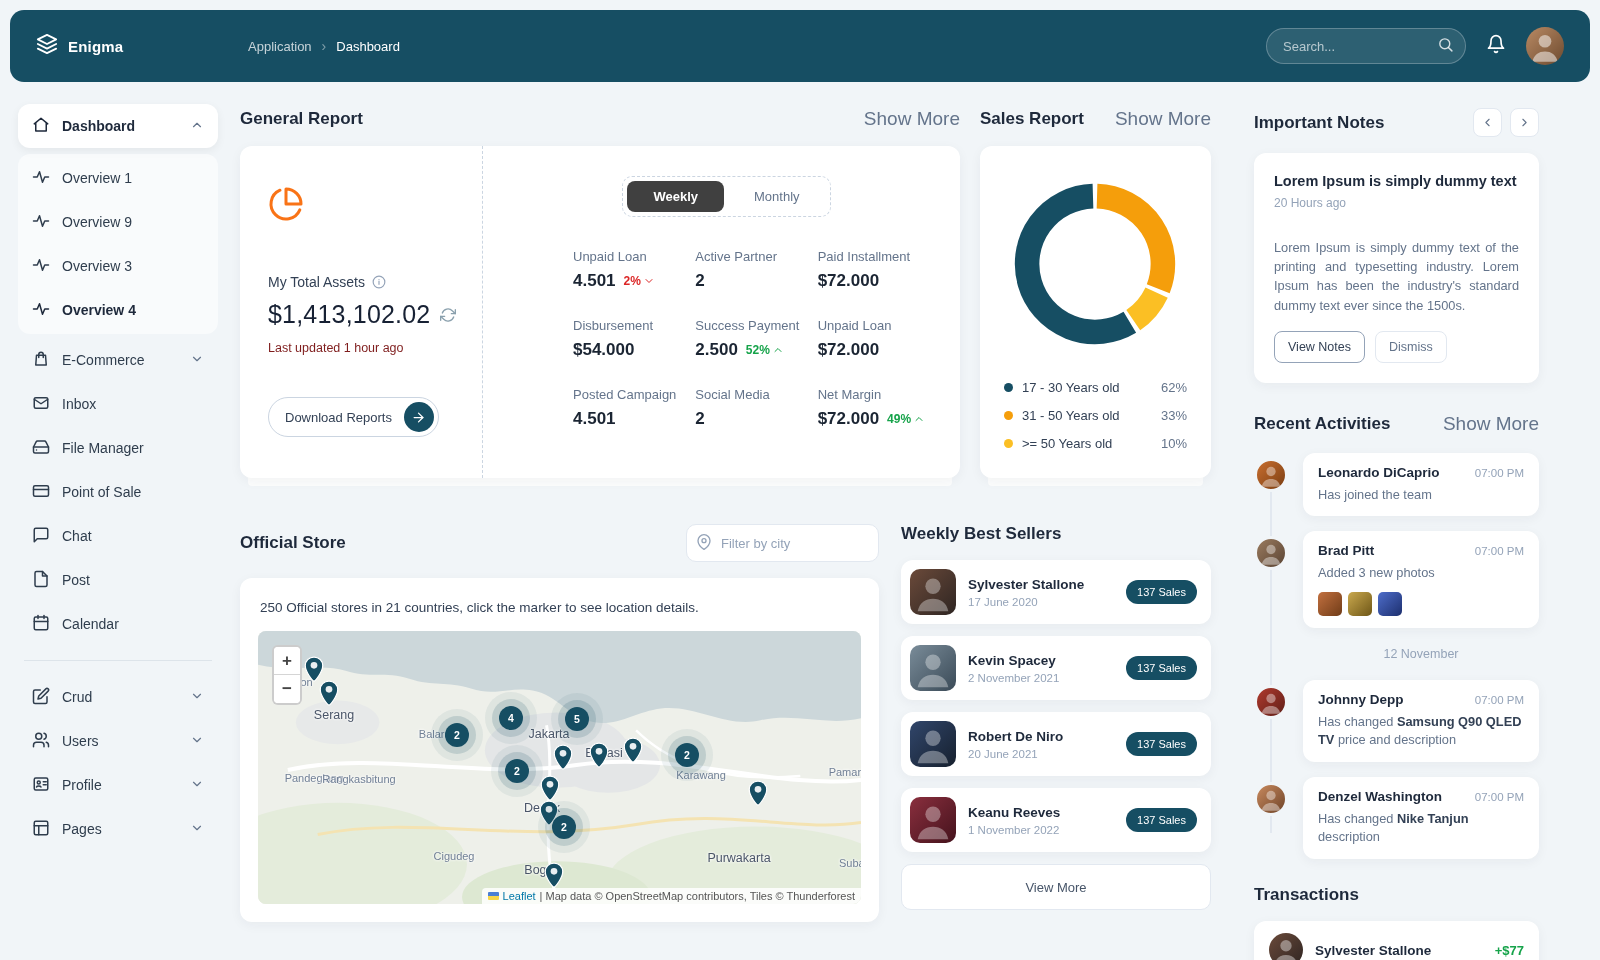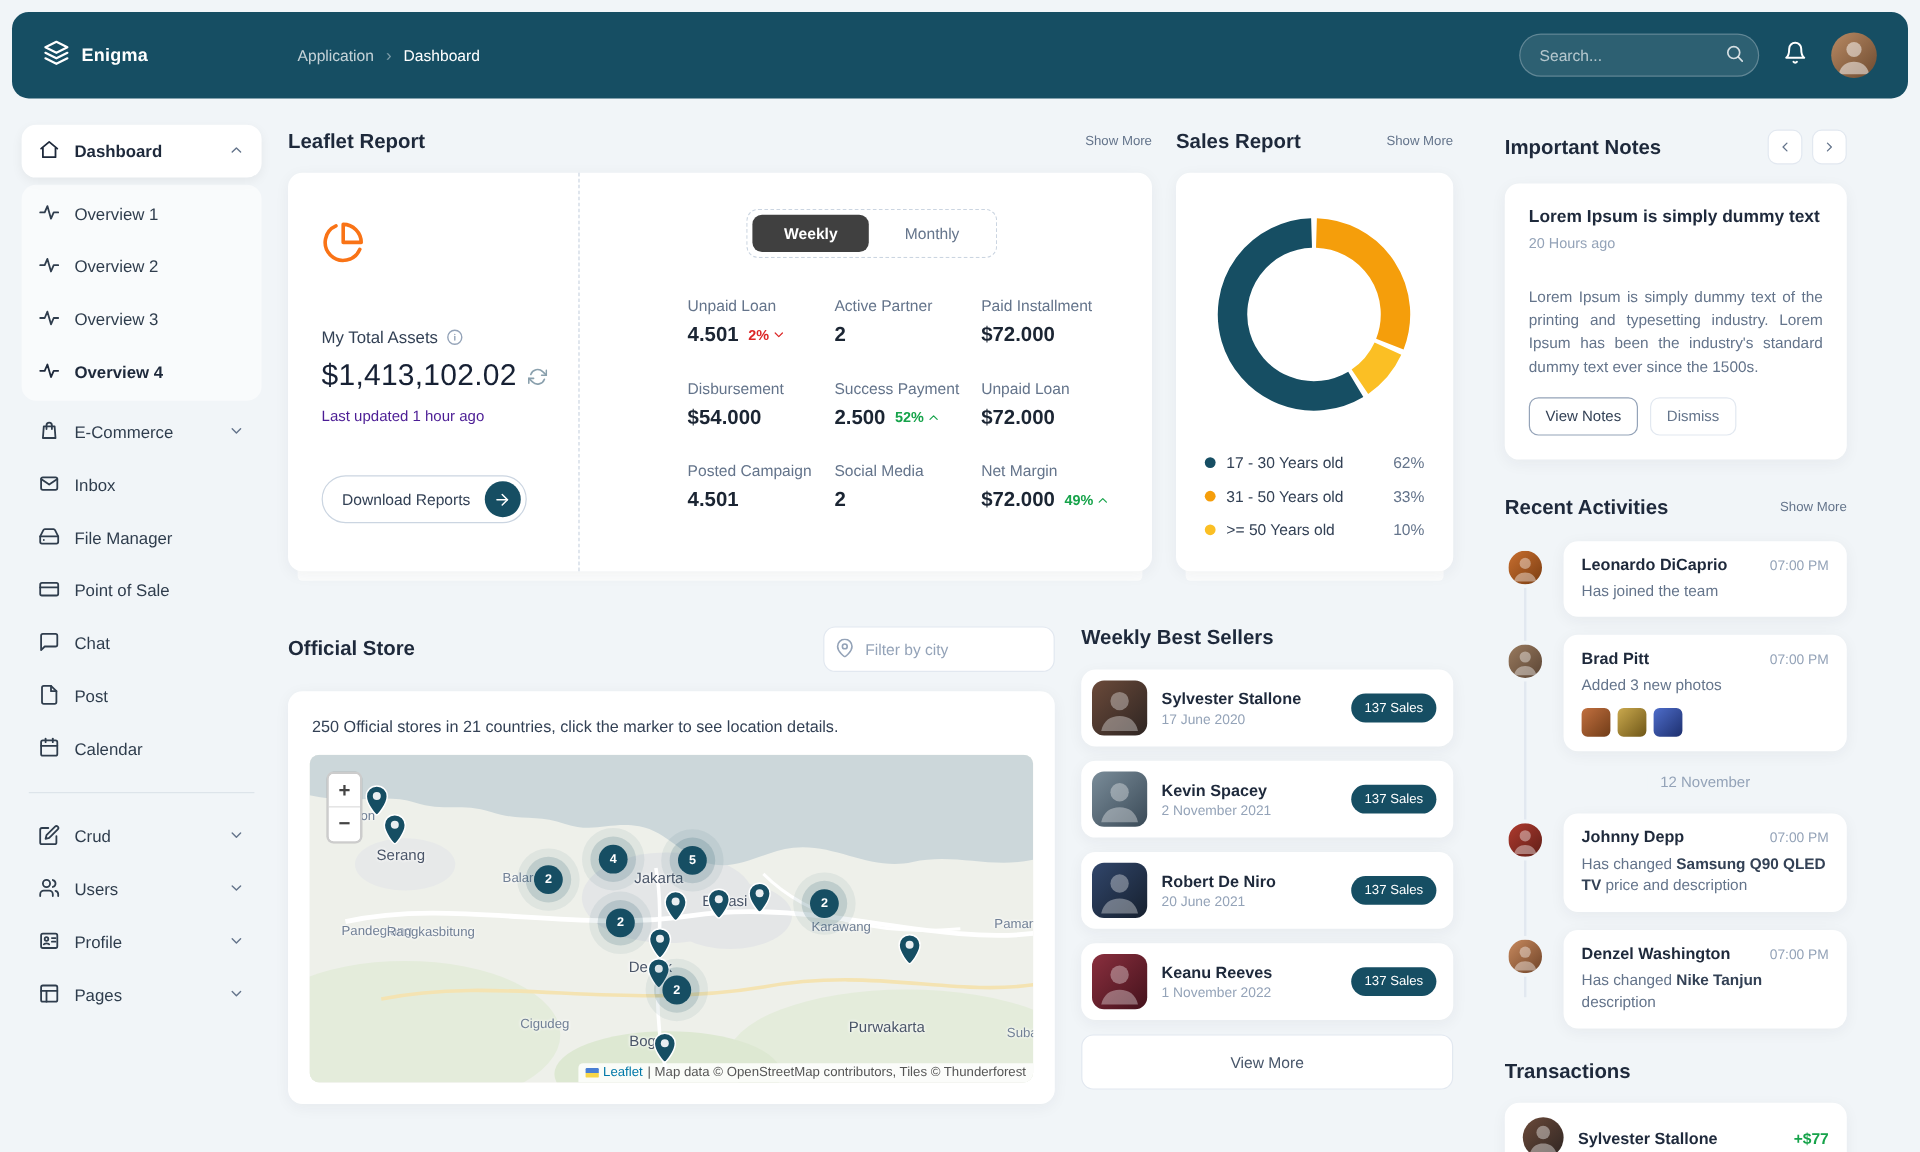--- a/index.html
+++ b/index.html
@@ -39,38 +39,38 @@
   .side-item .lbl { flex:1; }
   .side-item .chev { color:#64748b; }
   .side-item.active-top { background:#fff; box-shadow:0 3px 10px rgba(0,0,0,.06); font-weight:600; color:#1e293b; }
   .submenu { background:rgba(255,255,255,.55); border-radius:12px; margin:6px 0 4px; padding:2px 0; }
   .side-item.bold { font-weight:700; color:#1e293b; }
   .side-divider { height:1px; background:#dde4ea; margin:14px 6px; }
 
   
   .sec-head { display:flex; align-items:center; justify-content:space-between; margin-bottom:16px; }
   .sec-title { font-size:17px; font-weight:600; color:#1e293b; }
-  .showmore { font-size:11px; color:#64748b; cursor:pointer; }
+  .showmore { font-size:19px; color:#64748b; cursor:pointer; }
 
   .card { background:#fff; border-radius:12px; box-shadow:0 3px 12px rgba(30,41,59,.05); }
   .stacked { box-shadow:0 3px 12px rgba(30,41,59,.05), 0 16px 0 -8px rgba(255,255,255,.75); }
 
   
   .row-top { display:flex; gap:20px; }
   .col-general { width:723px; }
   .col-sales { width:232px; }
   .card-gr { height:332px; display:flex; }
   .gr-left { width:242px; padding:40px 28px 28px; }
   .pie-ic { color:#f97316; }
   .assets-label { margin-top:48px; display:flex; align-items:center; gap:7px; font-size:14px; color:#334155; }
   .info-ic { color:#94a3b8; cursor:pointer; display:inline-flex; }
   .assets-value { margin-top:10px; display:flex; align-items:center; gap:10px;
     font-size:25px; font-weight:400; color:#172134; letter-spacing:.2px; }
   .refresh-ic { color:#8aa0ad; cursor:pointer; display:inline-flex; }
-  .assets-updated { margin-top:12px; font-size:12.5px; color:#4c1d95; }
+  .assets-updated { margin-top:12px; font-size:12.5px; color:#7f1d1d; }
   .dl-btn { margin-top:42px; display:flex; align-items:center; gap:12px; background:#fff;
     border:1px solid #cbd5e1; border-radius:20px; padding:4px 4px 4px 16px; font-size:13px;
     color:#334155; cursor:pointer; font-family:inherit; }
   .dl-circle { width:30px; height:30px; border-radius:50%; background:#164e63; display:flex;
     align-items:center; justify-content:center; color:#fff; }
   .gr-right { flex:1; border-left:1px dashed #cbd5e1; padding:30px 34px 28px 44px; }
   .toggle-wrap { width:fit-content; margin:0 auto; border:1px dashed #cbd5e1; border-radius:10px;
     padding:4px; display:flex; gap:4px; }
   .toggle-btn { border:none; background:transparent; font-size:13px; color:#64748b; padding:8px 26px;
     border-radius:8px; cursor:pointer; font-family:inherit; }
@@ -243,21 +243,21 @@
       <div class="side-item">
         <span><svg class="ic" width="18" height="18" viewBox="0 0 24 24" stroke-width="1.7">
               <polyline points="2 12 7 12 10 5 14 19 17 12 22 12"></polyline>
             </svg></span>
         <span class="lbl">Overview 1</span>
       </div>
       <div class="side-item">
         <span><svg class="ic" width="18" height="18" viewBox="0 0 24 24" stroke-width="1.7">
               <polyline points="2 12 7 12 10 5 14 19 17 12 22 12"></polyline>
             </svg></span>
-        <span class="lbl">Overview 2</span>
+        <span class="lbl">Overview 9</span>
       </div>
       <div class="side-item">
         <span><svg class="ic" width="18" height="18" viewBox="0 0 24 24" stroke-width="1.7">
               <polyline points="2 12 7 12 10 5 14 19 17 12 22 12"></polyline>
             </svg></span>
         <span class="lbl">Overview 3</span>
       </div>
       <div class="side-item bold">
         <span><svg class="ic" width="18" height="18" viewBox="0 0 24 24" stroke-width="1.7">
               <polyline points="2 12 7 12 10 5 14 19 17 12 22 12"></polyline>
@@ -366,21 +366,21 @@
           </svg></span>
     </div>
   </aside>
 
   <main class="main">
 
     <div class="row-top">
 
       <div class="col-general">
         <div class="sec-head">
-          <h2 class="sec-title">Leaflet Report</h2>
+          <h2 class="sec-title">General Report</h2>
           <span class="showmore">Show More</span>
         </div>
         <div class="card card-gr stacked">
           <div class="gr-left">
             <span class="pie-ic">
               <svg class="ic" width="36" height="36" viewBox="0 0 24 24" stroke-width="1.8">
                   <path d="M21.21 15.89A10 10 0 1 1 8 2.83"></path>
                   <path d="M22 12A10 10 0 0 0 12 2v10z"></path>
                 </svg>
             </span>

